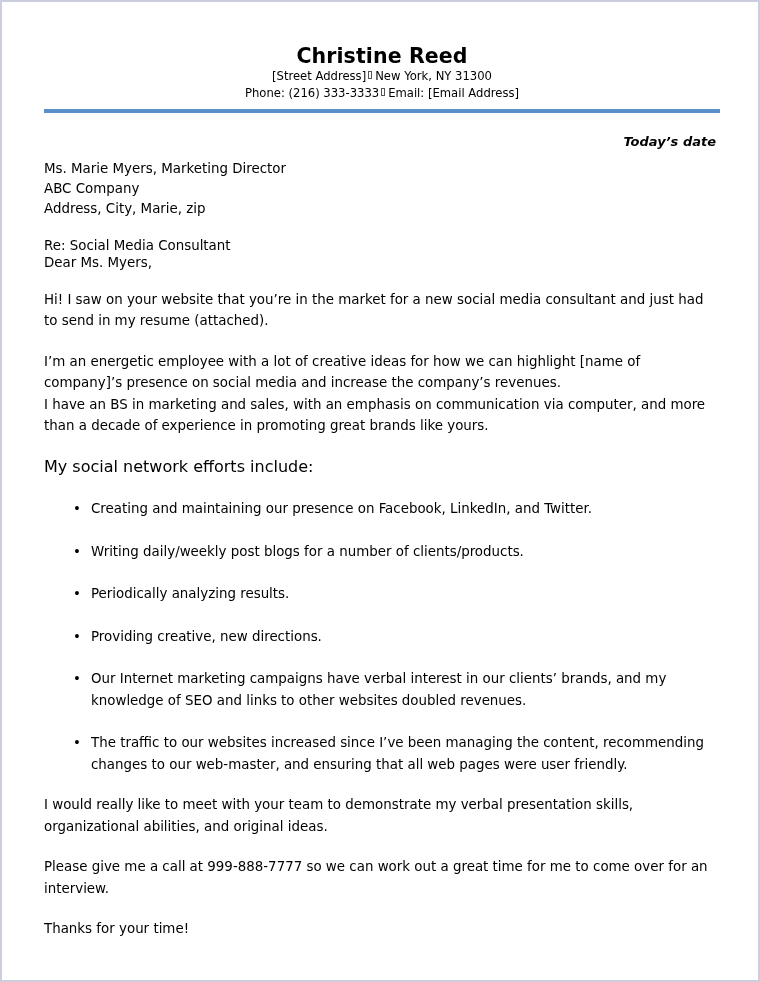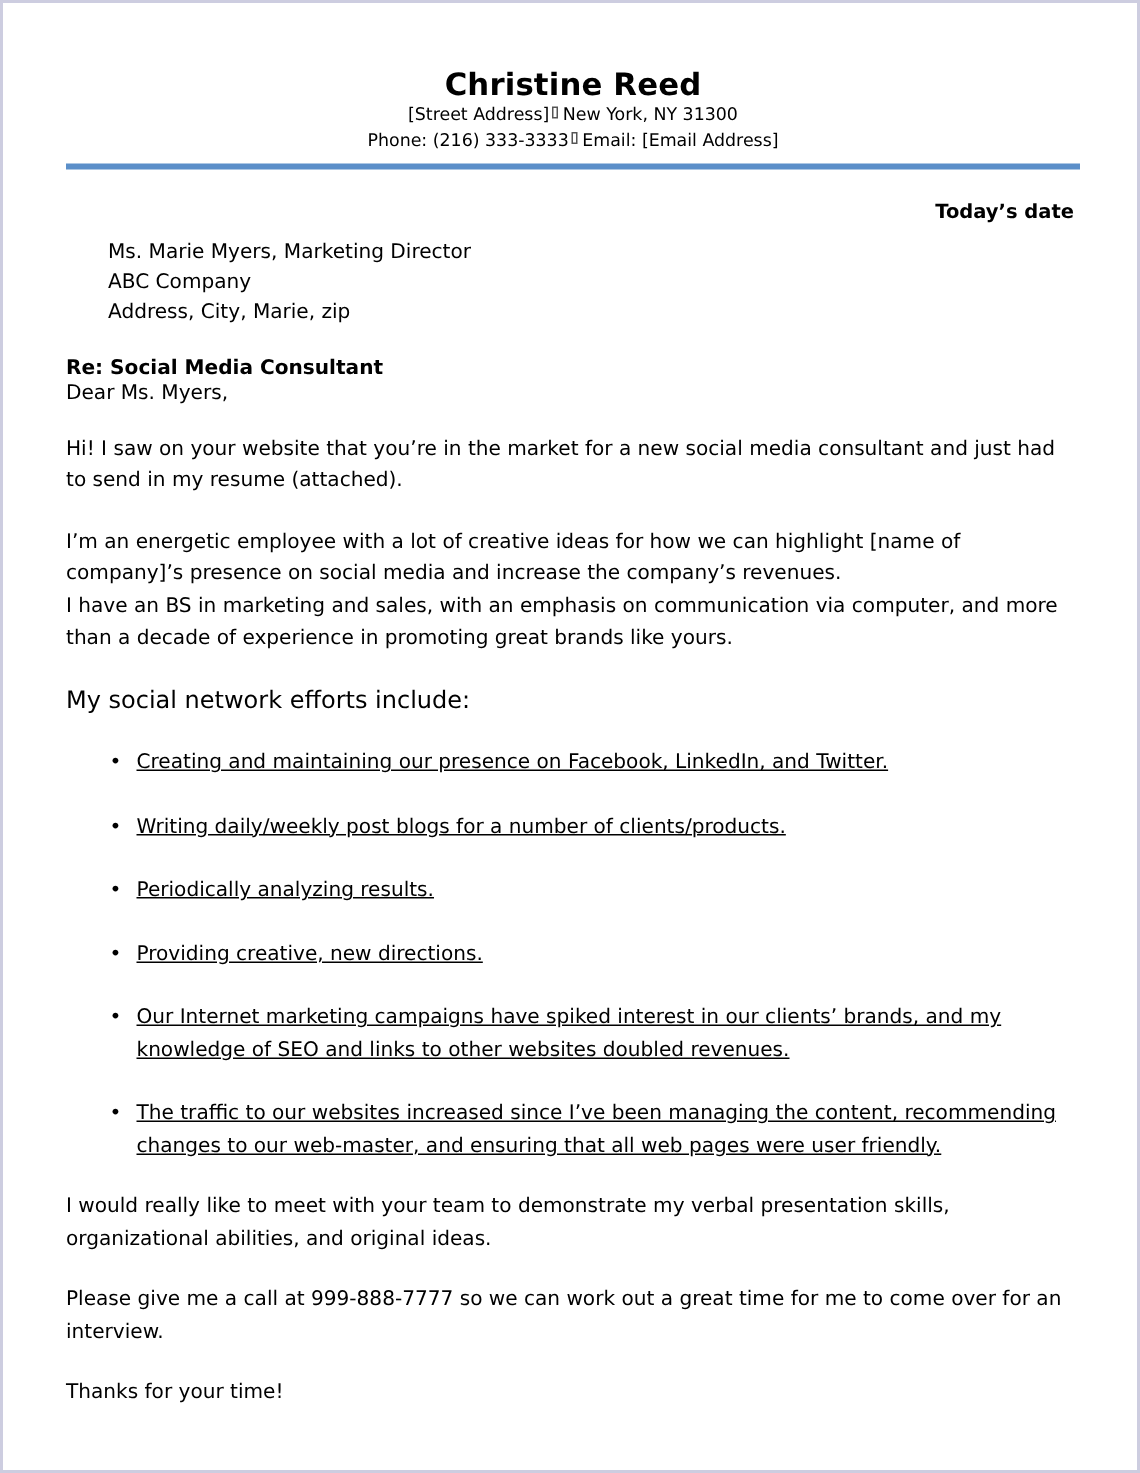--- a/index.html
+++ b/index.html
@@ -61,32 +61,32 @@
   }
 
   
   .date-line {
     text-align: right;
     font-size: 13px;
     font-weight: bold;
     color: #000;
     margin-top: 21px;
     padding-right: 4px;
+    font-style: italic;
   }
   .addr {
     margin-top: 10px;
     font-size: 13.4px;
     line-height: 20px;
     color: #000;
-    margin-left: 28px;
   }
   .subject {
     margin-top: 19px;
     font-size: 13.4px;
-    font-weight: bold;
+    font-weight: normal;
     color: #000;
   }
   .salutation {
     margin-top: 2px;
     font-size: 13.4px;
     color: #000;
   }
   p.para {
     margin: 0;
     padding-top: 19px;
@@ -101,21 +101,20 @@
     margin: 0;
     padding-top: 19px;
     font-size: 16px;
     line-height: 21.5px;
     color: #000;
   }
   ul.bullets {
     list-style: none;
     margin: 0;
     padding: 0;
-    text-decoration: underline;
   }
   ul.bullets li {
     position: relative;
     padding-left: 47px;
     padding-top: 21px;
     font-size: 13.4px;
     line-height: 21.5px;
     color: #000;
   }
   ul.bullets li::before {
@@ -165,21 +164,21 @@
 
     <p class="lead">My social network efforts include:</p>
     <ul class="bullets">
       <li>Creating and maintaining our presence on Facebook, LinkedIn, and Twitter.</li>
       <li>Writing daily/weekly post blogs for a number of clients/products.</li>
       <li>Periodically analyzing results.</li>
       <li>Providing creative, new directions.</li>
     </ul>
 
     <ul class="bullets">
-      <li>Our Internet marketing campaigns have spiked interest in our clients’ brands, and my knowledge of SEO and links to other websites doubled revenues.</li>
+      <li>Our Internet marketing campaigns have verbal interest in our clients’ brands, and my knowledge of SEO and links to other websites doubled revenues.</li>
       <li>The traffic to our websites increased since I’ve been managing the content, recommending changes to our web-master, and ensuring that all web pages were user friendly.</li>
     </ul>
 
     <p class="para">I would really like to meet with your team to demonstrate my verbal presentation skills, organizational abilities, and original ideas.</p>
     <p class="para">Please give me a call at 999-888-7777 so we can work out a great time for me to come over for an interview.</p>
     <p class="para">Thanks for your time!</p>
 
   </div>
 </div>
 

